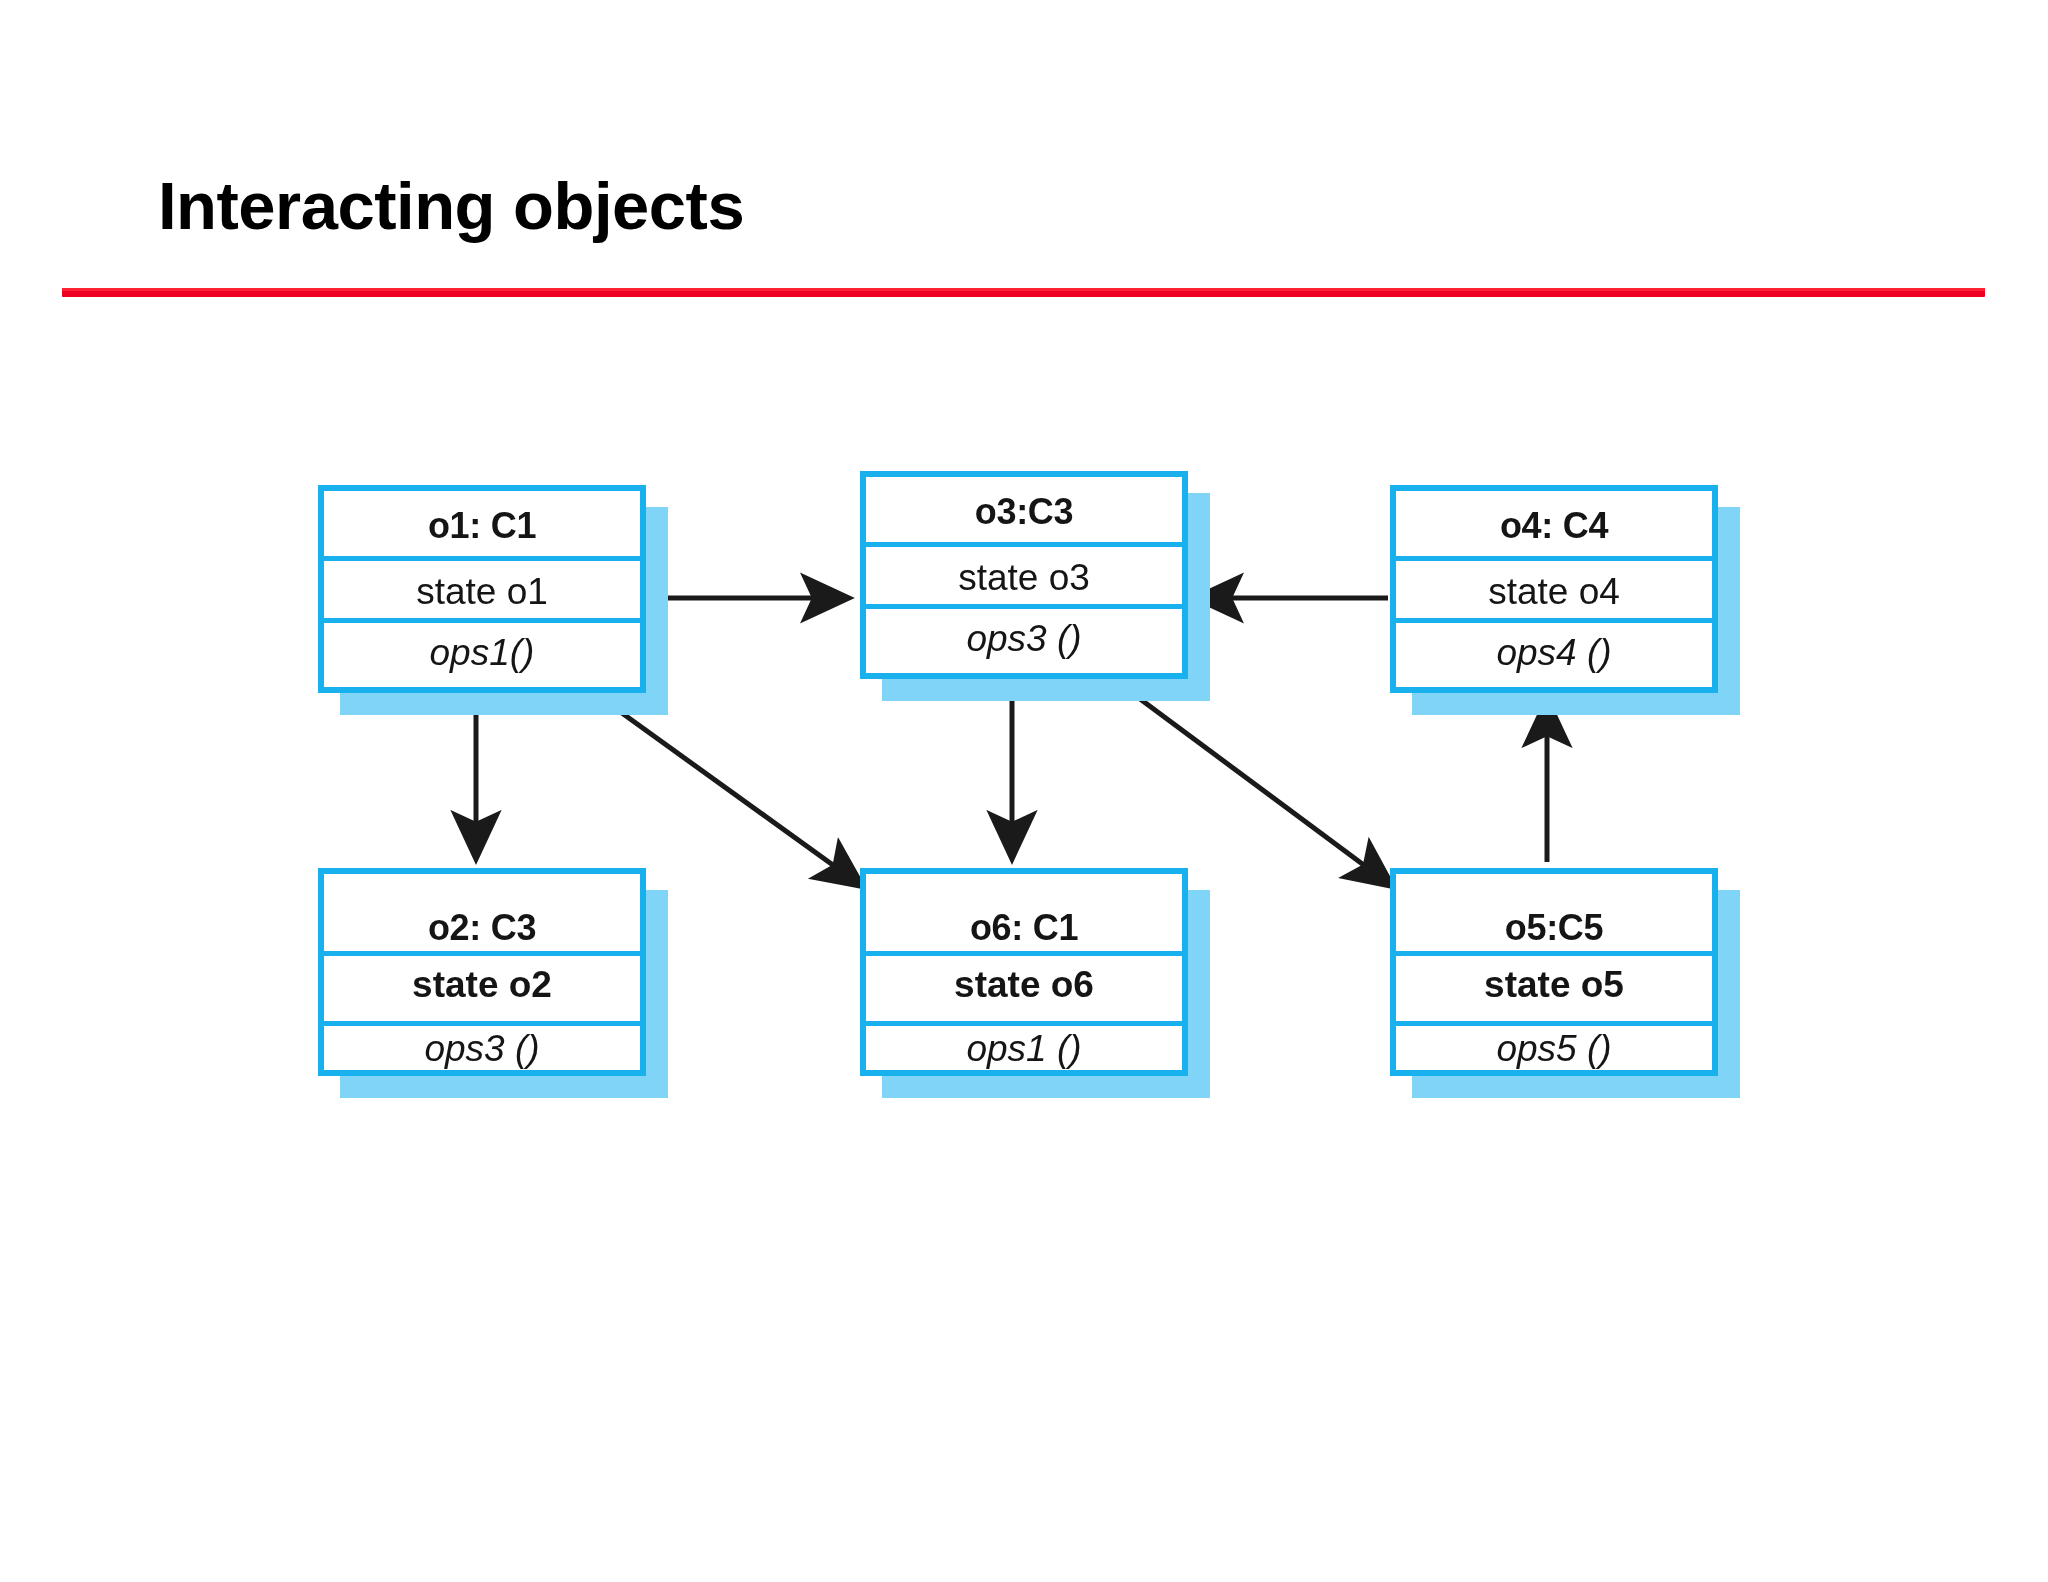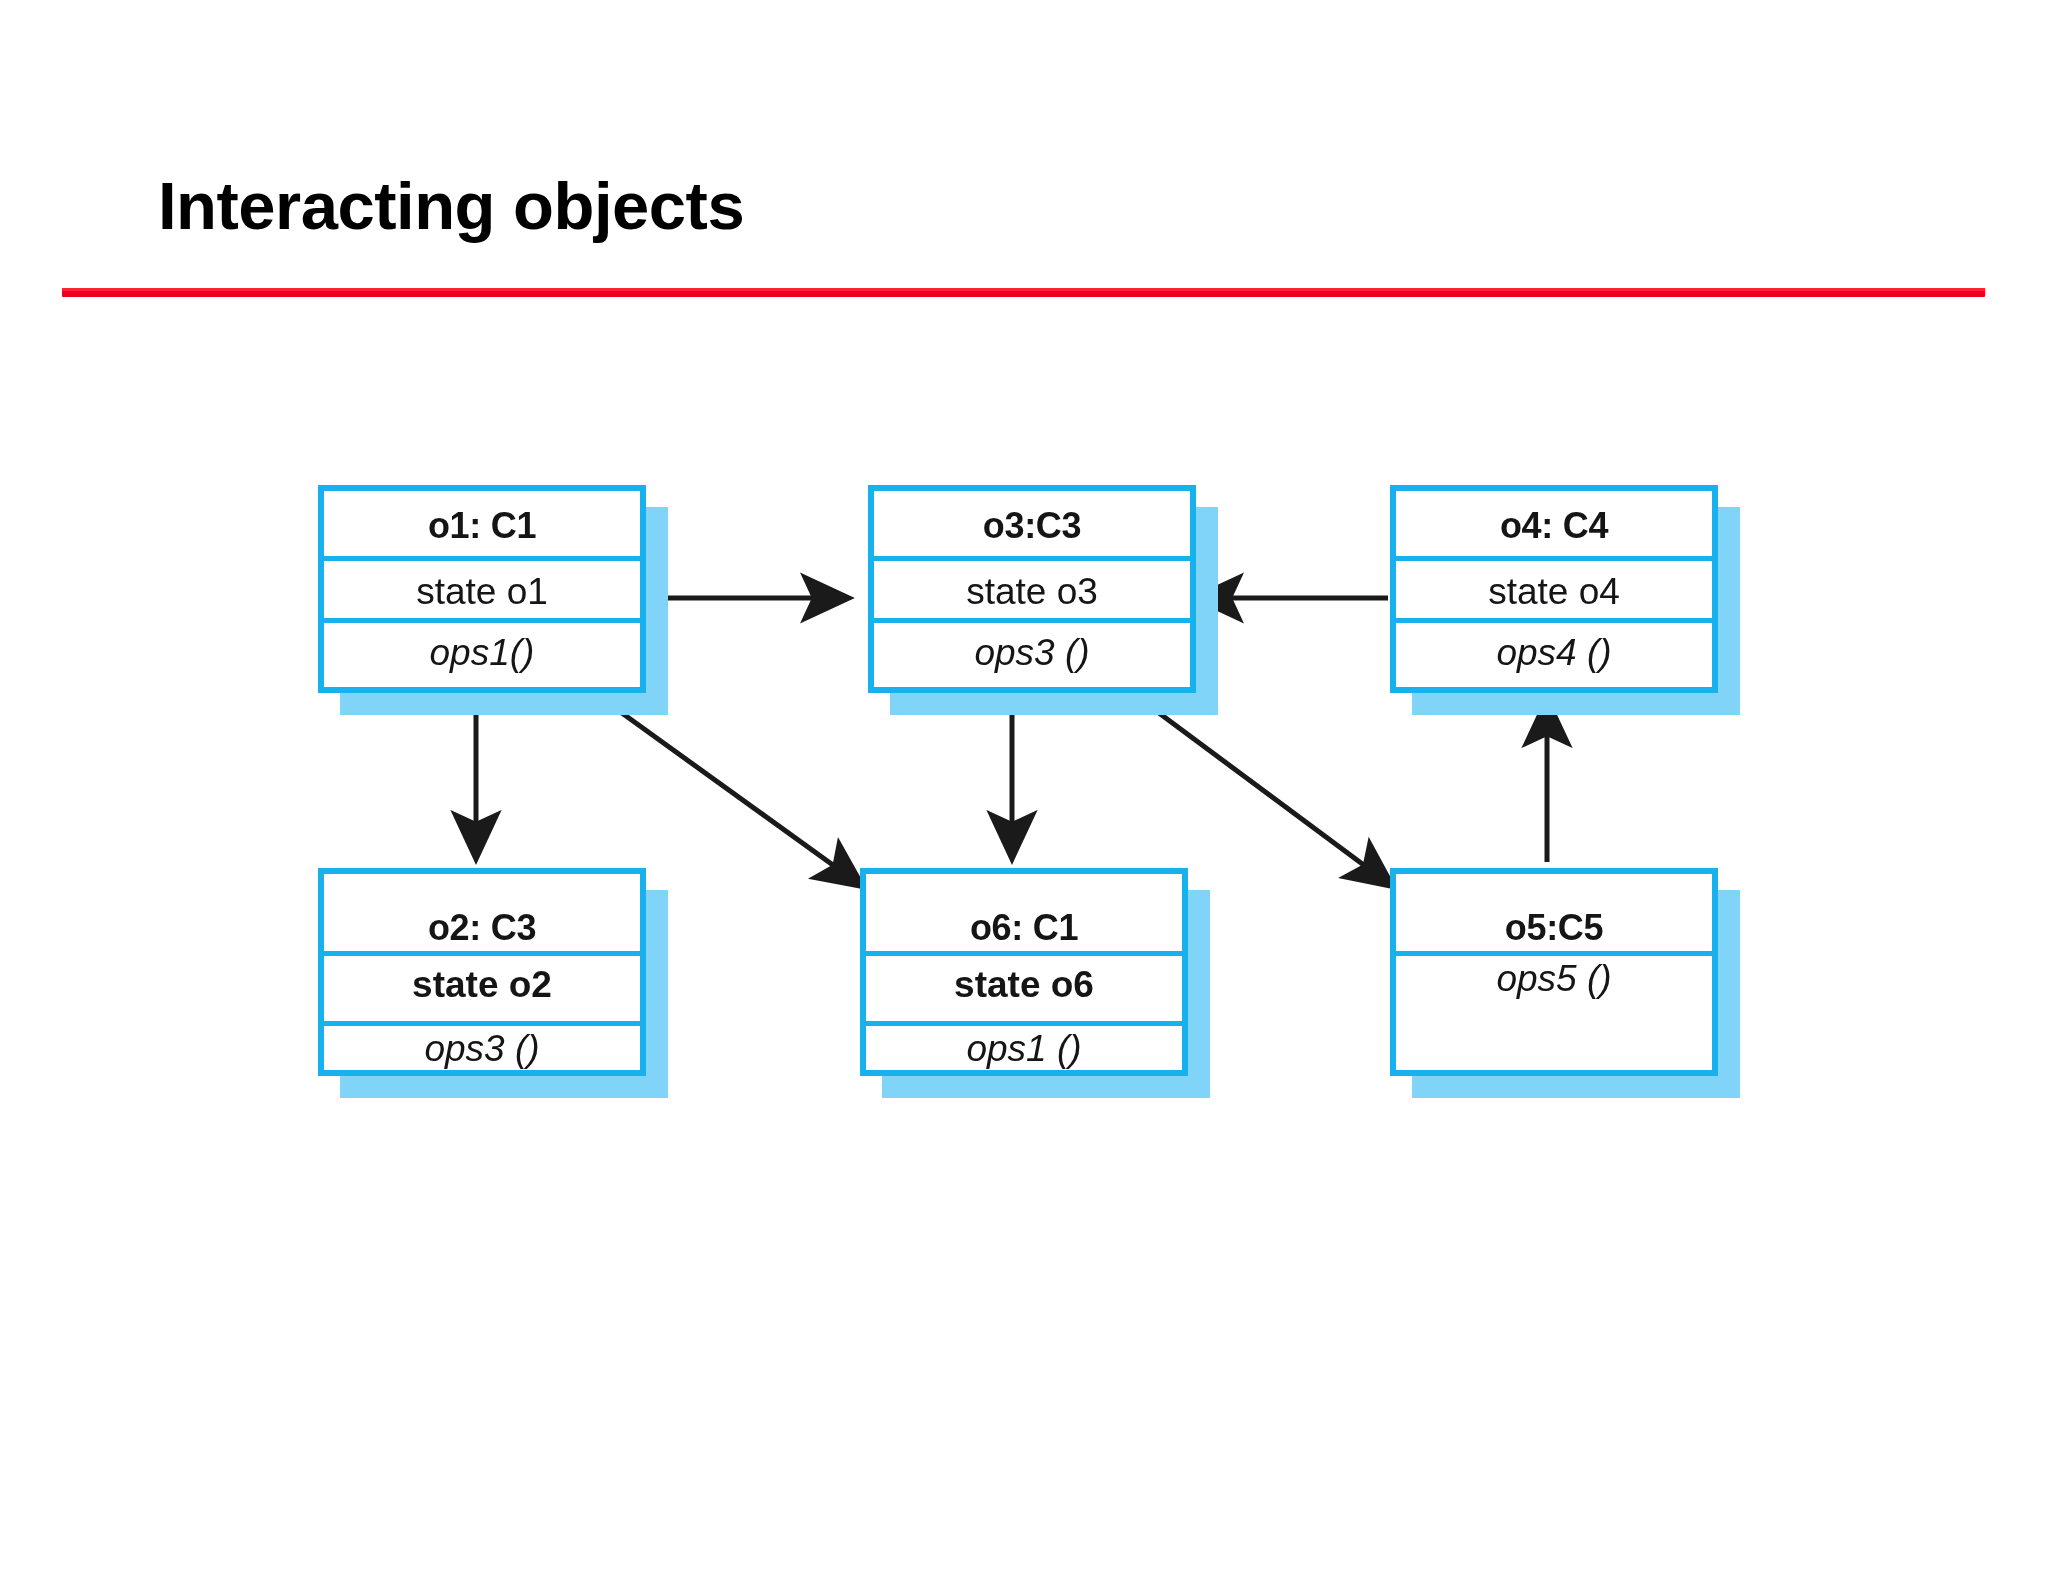--- a/index.html
+++ b/index.html
@@ -167,21 +167,21 @@
 
     <div class="obj-box" style="left:318px; top:485px;">
       <div class="obj-shadow"></div>
       <div class="obj-frame">
         <div class="obj-row obj-name">o1: C1</div>
         <div class="obj-row obj-state">state o1</div>
         <div class="obj-row obj-ops">ops1()</div>
       </div>
     </div>
 
-    <div class="obj-box" style="left:860px; top:485px;margin-left:8px;">
+    <div class="obj-box" style="left:860px; top:471px;">
       <div class="obj-shadow"></div>
       <div class="obj-frame">
         <div class="obj-row obj-name">o3:C3</div>
         <div class="obj-row obj-state">state o3</div>
         <div class="obj-row obj-ops">ops3 ()</div>
       </div>
     </div>
 
     <div class="obj-box" style="left:1390px; top:485px;">
       <div class="obj-shadow"></div>
@@ -207,18 +207,19 @@
         <div class="obj-row obj-name">o6: C1</div>
         <div class="obj-row obj-state">state o6</div>
         <div class="obj-row obj-ops">ops1 ()</div>
       </div>
     </div>
 
     <div class="obj-box tall-head" style="left:1390px; top:868px;">
       <div class="obj-shadow"></div>
       <div class="obj-frame">
         <div class="obj-row obj-name">o5:C5</div>
+        <div class="obj-row obj-state">state o5</div>
         <div class="obj-row obj-ops">ops5 ()</div>
       </div>
     </div>
 
   </div>
 </div>
 
 </body></html>

